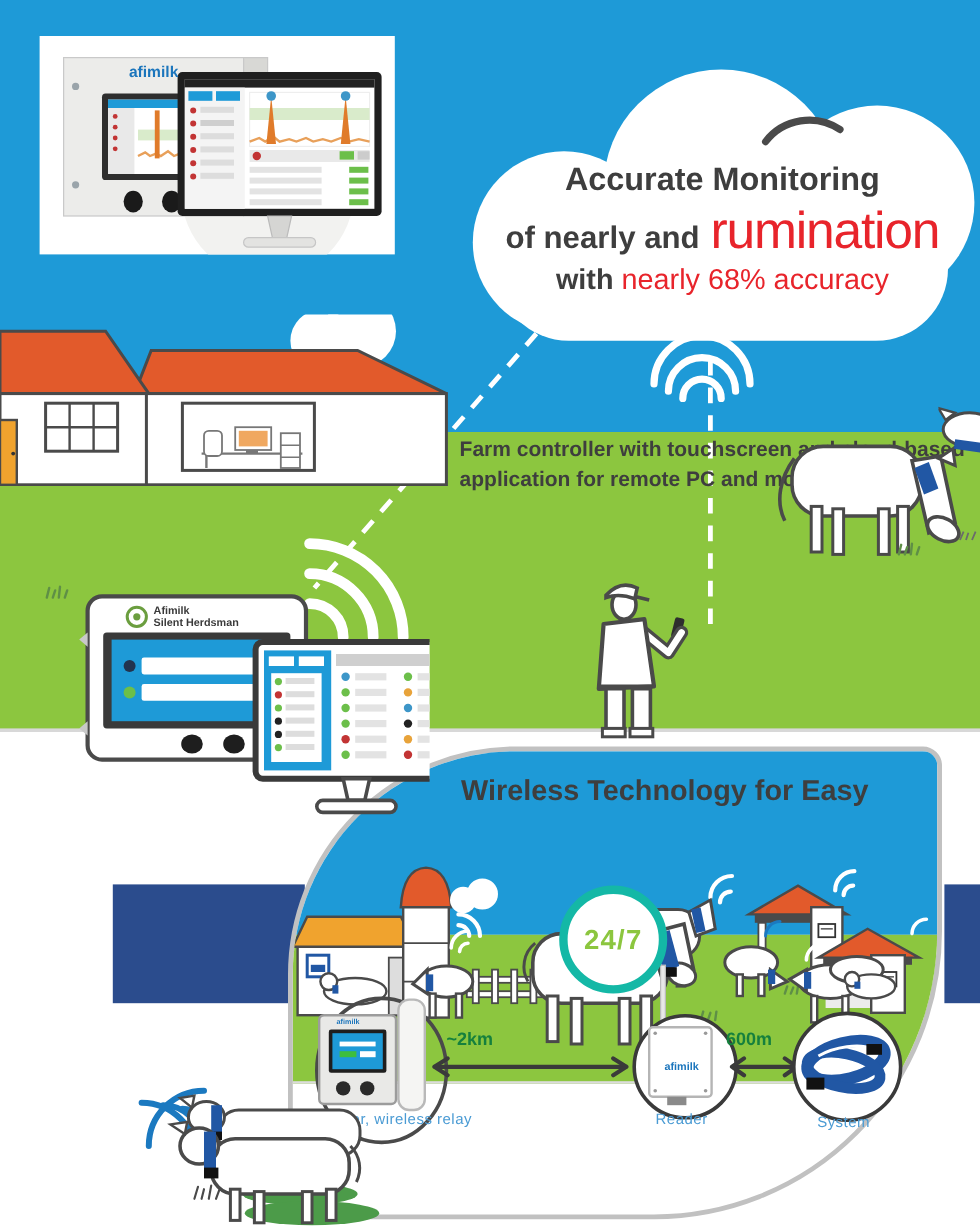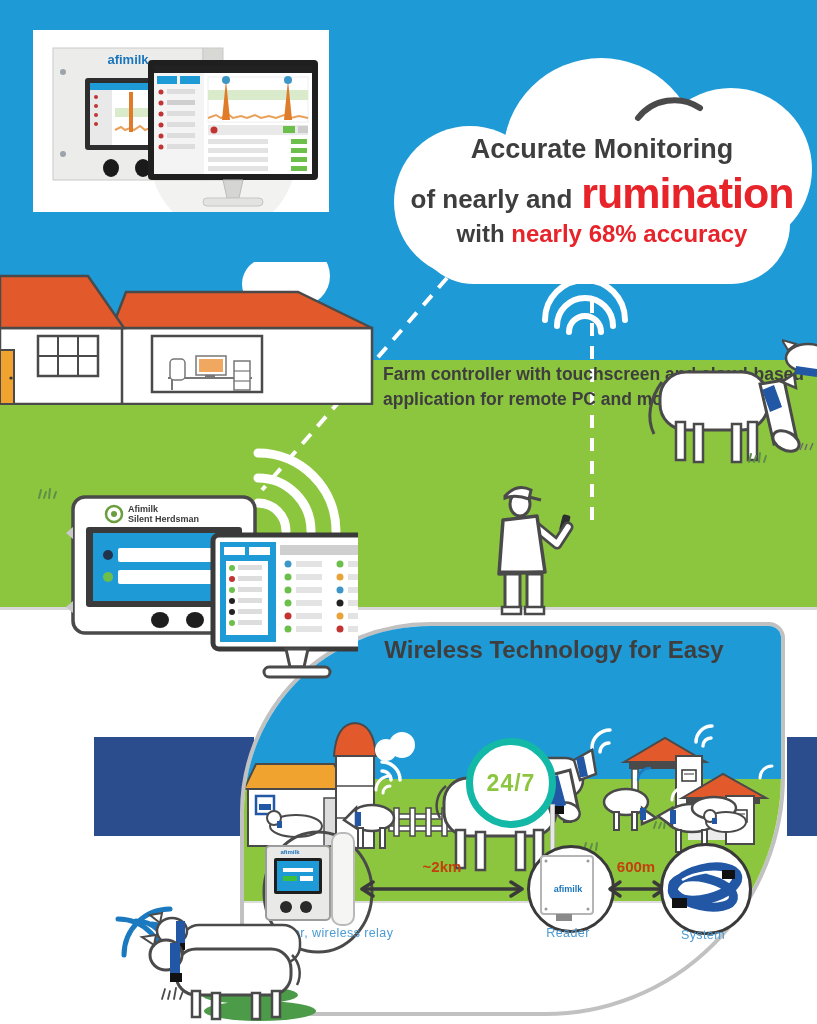--- a/index.html
+++ b/index.html
@@ -13,45 +13,45 @@
   .navy{background:var(--navy);z-index:1;}
 
   
   #photo-card{left:33px;top:30px;width:296px;height:182px;background:#fff;z-index:4;}
 
   
   #cloud{left:388px;top:48px;width:428px;height:246px;z-index:3;}
   .cloud-blob{position:absolute;background:#fff;border-radius:50%;}
   #cloud-text{position:absolute;left:-16px;top:86px;width:460px;text-align:center;z-index:2;line-height:1.15;}
   .ct-dark{color:var(--dark);font-weight:bold;}
-  .ct-red{color:var(--red);font-weight:bold;}
+  .ct-red{color:var(--red);font-weight:normal;}
   #ct-l1{font-size:27px;}
   #ct-l2{font-size:26px;display:flex;justify-content:center;align-items:baseline;gap:9px;margin-top:4px;}
   #ct-l2 .big{font-size:43px;letter-spacing:-1px;}
   #ct-l3{font-size:24px;margin-top:2px;}
 
   
   #caption{left:383px;top:362px;width:430px;color:var(--dark);font-weight:bold;font-size:17.5px;line-height:1.45;z-index:3;}
 
   
   #panel{left:240px;top:622px;width:537px;height:386px;border:4px solid #c1c1c1;
          border-radius:190px 16px 240px 0;overflow:hidden;background:#fff;z-index:2;}
   #panel-sky{position:absolute;left:0;top:0;width:100%;height:153px;background:var(--panel_blue);}
   #panel-grass{position:absolute;left:0;top:153px;width:100%;height:122px;background:var(--grass);border-bottom:2px solid #dcdcdc;}
-  #panel-title{position:absolute;left:125px;top:6px;width:370px;text-align:center;color:var(--dark);
+  #panel-title{position:absolute;left:125px;top:16px;width:370px;text-align:center;color:var(--dark);
                font-weight:bold;font-size:24px;line-height:1.5;z-index:3;}
 
   
   #badge247{left:466px;top:738px;width:76px;height:76px;border-radius:50%;background:#fff;border:7px solid #14b8a6;
             display:flex;align-items:center;justify-content:center;color:var(--badge_green);
             font-weight:bold;font-size:23px;z-index:5;letter-spacing:1px;}
 
   
   .dev-label{color:var(--label_blue);font-size:12.5px;letter-spacing:.4px;text-align:center;z-index:5;}
-  .dist-label{color:#c2410c;font-weight:bold;font-size:15px;text-align:center;z-index:5;}
+  .dist-label{color:#15803d;font-weight:bold;font-size:15px;text-align:left;z-index:5;}
   .circ{border:3px solid #3a3a3a;border-radius:50%;background:#fff;z-index:4;}
 
   svg{display:block;}
   .oL{stroke:#4a4a4a;fill:none;}
   .fW{fill:#fff;stroke:#4a4a4a;}
   .f-roof{fill:var(--roof);stroke:#4a4a4a;}
   .f-yroof{fill:var(--barn_yellow);stroke:#4a4a4a;}
   .s-wifiW{stroke:#fff;fill:none;stroke-linecap:round;}
   .s-wifiB{stroke:var(--wifi_blue);fill:none;stroke-linecap:round;}
   .f-collar{fill:var(--collar_blue);}

